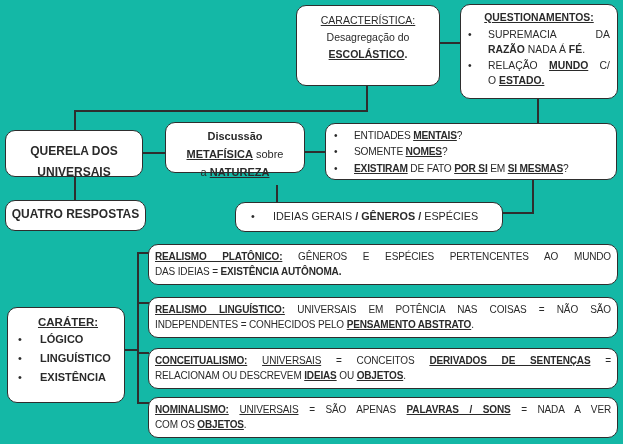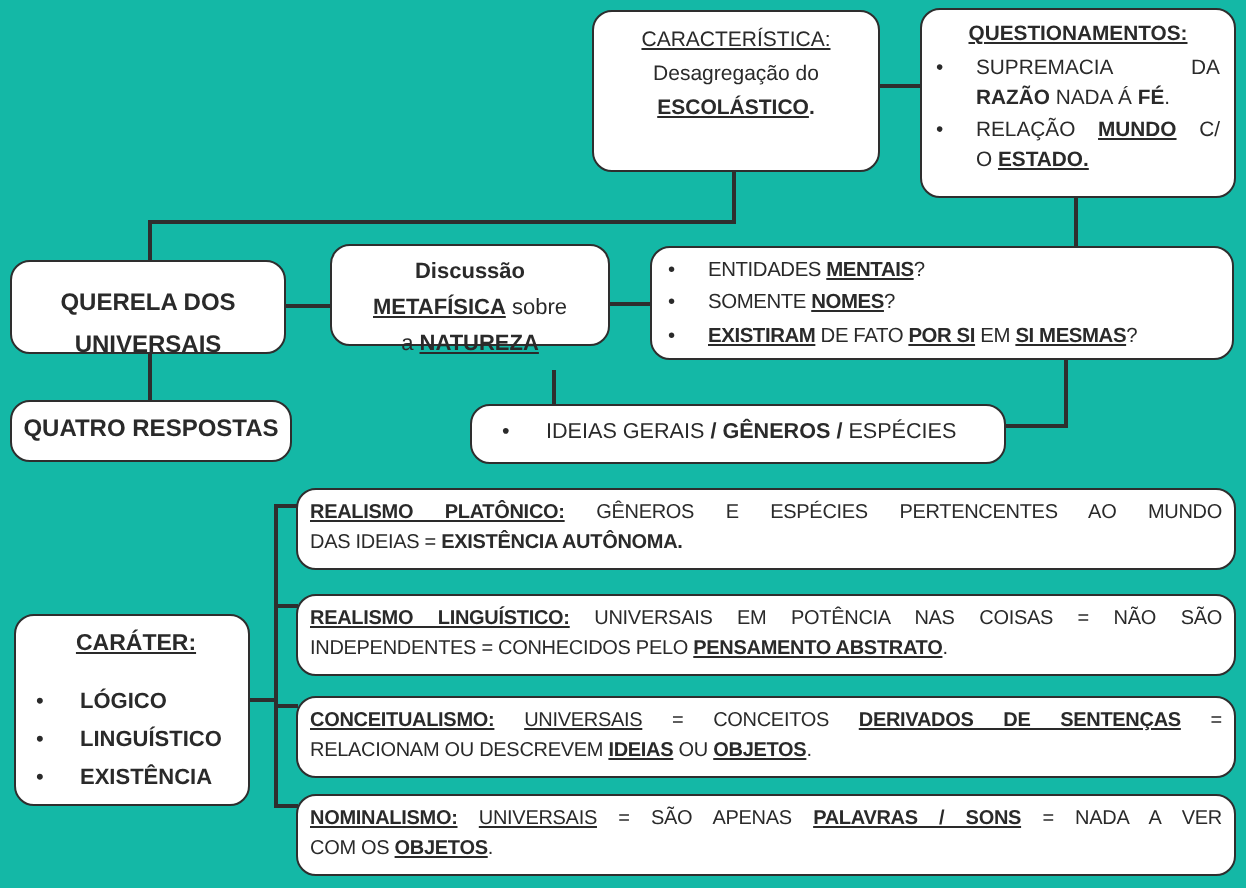--- a/index.html
+++ b/index.html
@@ -28,21 +28,21 @@
   #questionamentos{left:460px;top:4px;width:158px;height:95px;font-size:10.4px;line-height:15.5px;padding:5px 7px 4px 7px;}
   #questionamentos .title{text-align:center;margin-bottom:1px;}
   #querela{left:5px;top:130px;width:138px;height:47px;font-size:12px;line-height:21px;padding-top:10px;}
   #discussao{left:165px;top:122px;width:140px;height:51px;font-size:11px;line-height:18px;padding-top:4px;}
   #entidades{left:325px;top:123px;width:292px;height:57px;font-size:10.2px;line-height:16.3px;padding:4px 6px 4px 8px;letter-spacing:-0.2px;}
   #entidades .brow{white-space:nowrap;}
   #quatro{left:5px;top:200px;width:141px;height:31px;font-size:12px;line-height:27px;}
   #ideias{left:235px;top:202px;width:268px;height:30px;font-size:10.8px;line-height:26px;padding-left:15px;}
   #ideias .bmark{flex:0 0 22px;}
   #carater{left:7px;top:307px;width:118px;height:96px;font-size:11px;padding:6px 6px 0 10px;}
-  #carater .title{text-align:center;font-size:11.5px;margin-bottom:12px;line-height:16px;}
+  #carater .title{text-align:center;font-size:11.5px;line-height:16px;}
   #carater .brow{line-height:19px;}
   #carater .bmark{flex:0 0 22px;}
   .resposta{left:148px;width:470px;height:41px;font-size:10px;line-height:15.2px;padding:4px 6px;letter-spacing:-0.15px;}
   #resposta1{top:244px;}
   #resposta2{top:297px;}
   #resposta3{top:348px;}
   #resposta4{top:397px;}
 </style>
 </head>
 <body>

